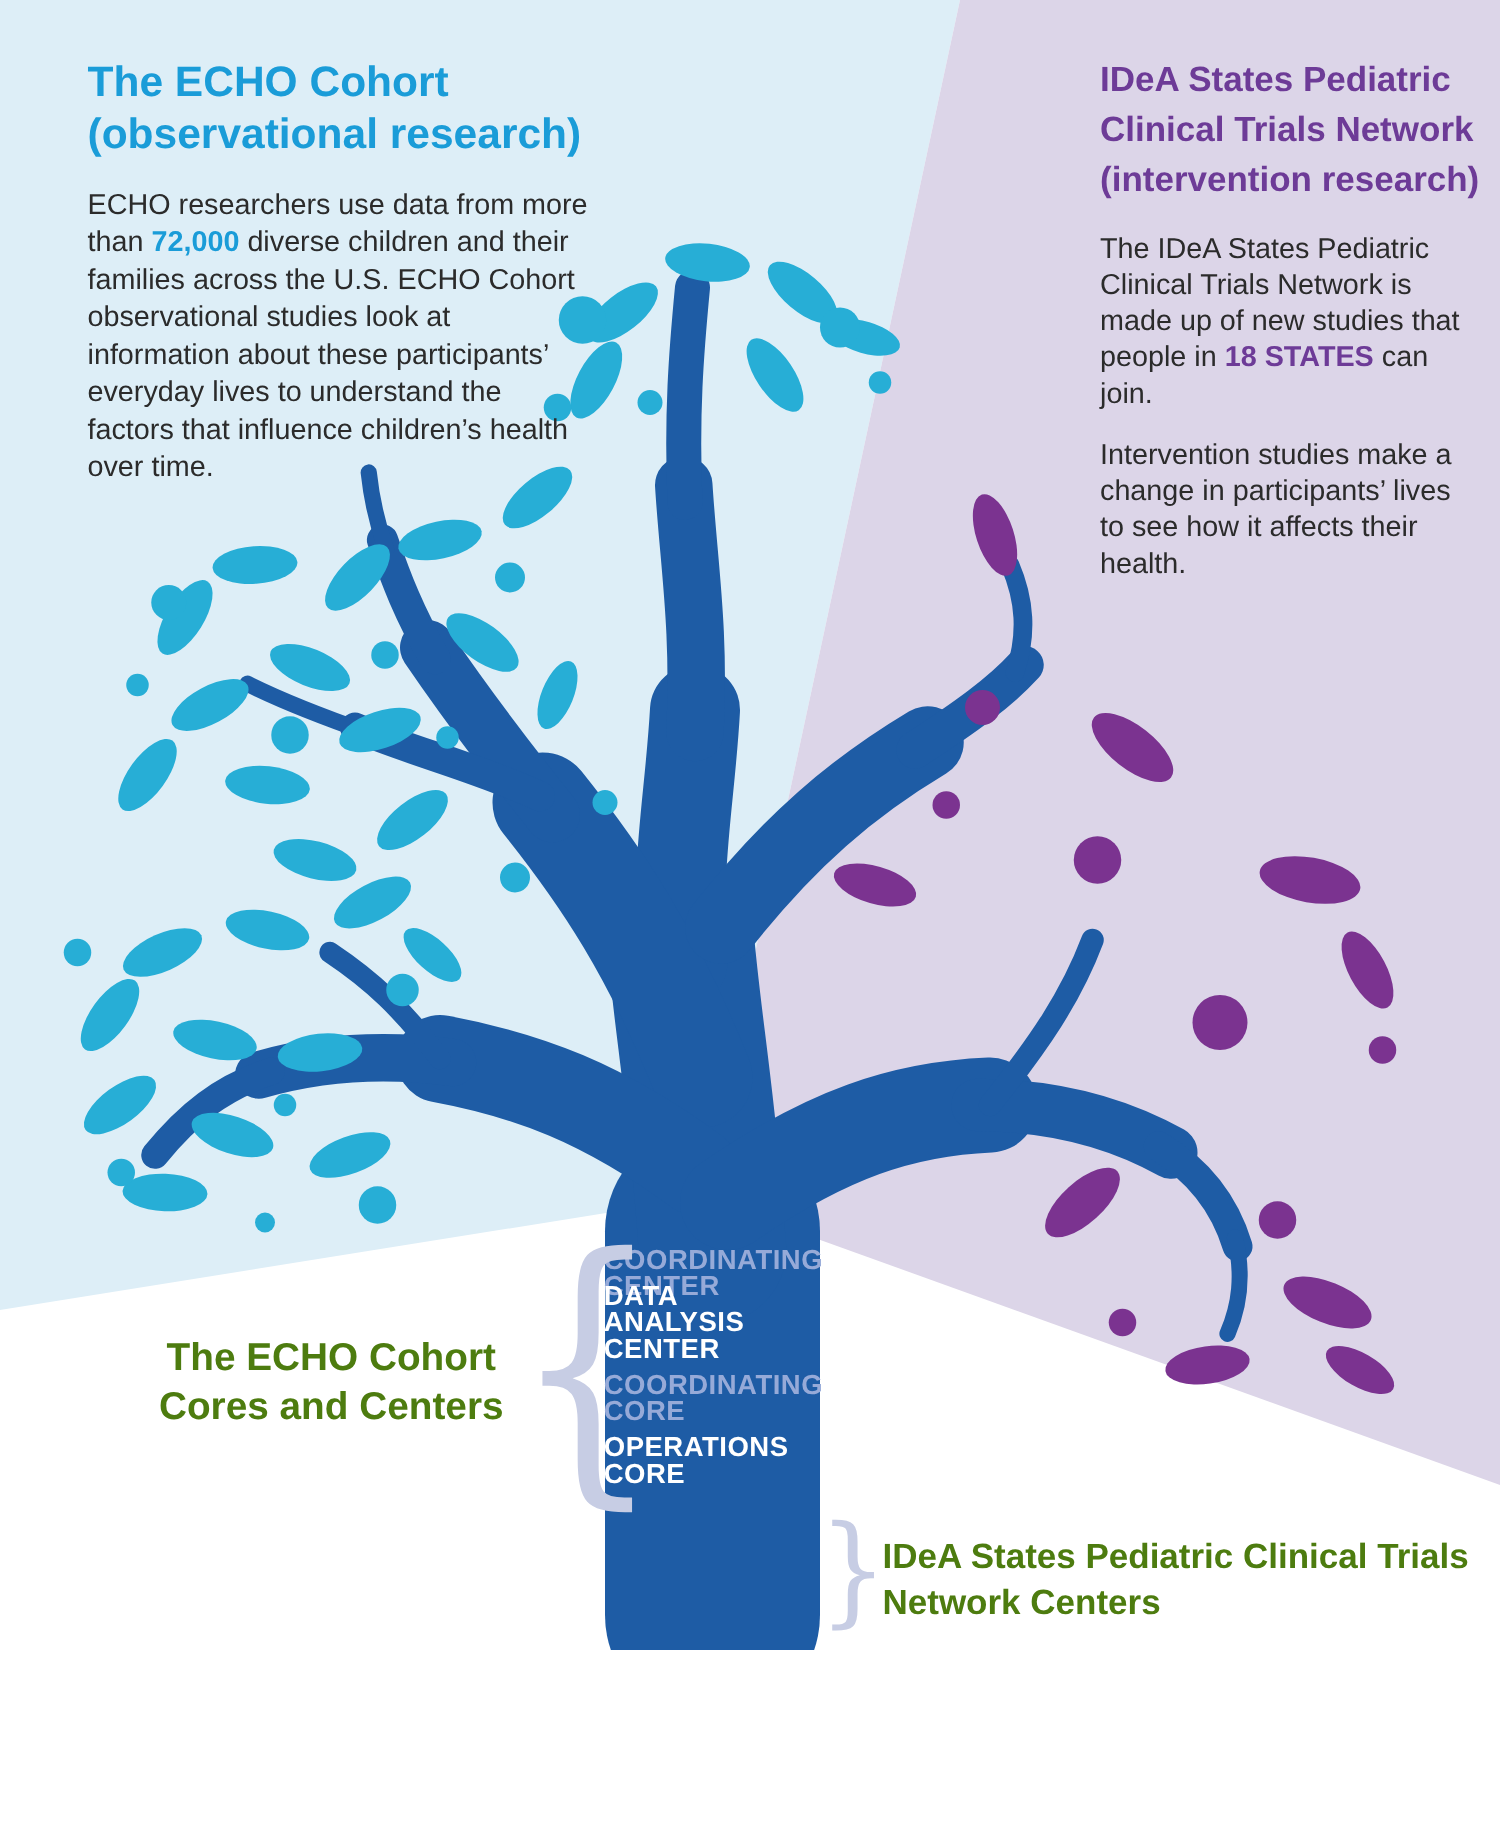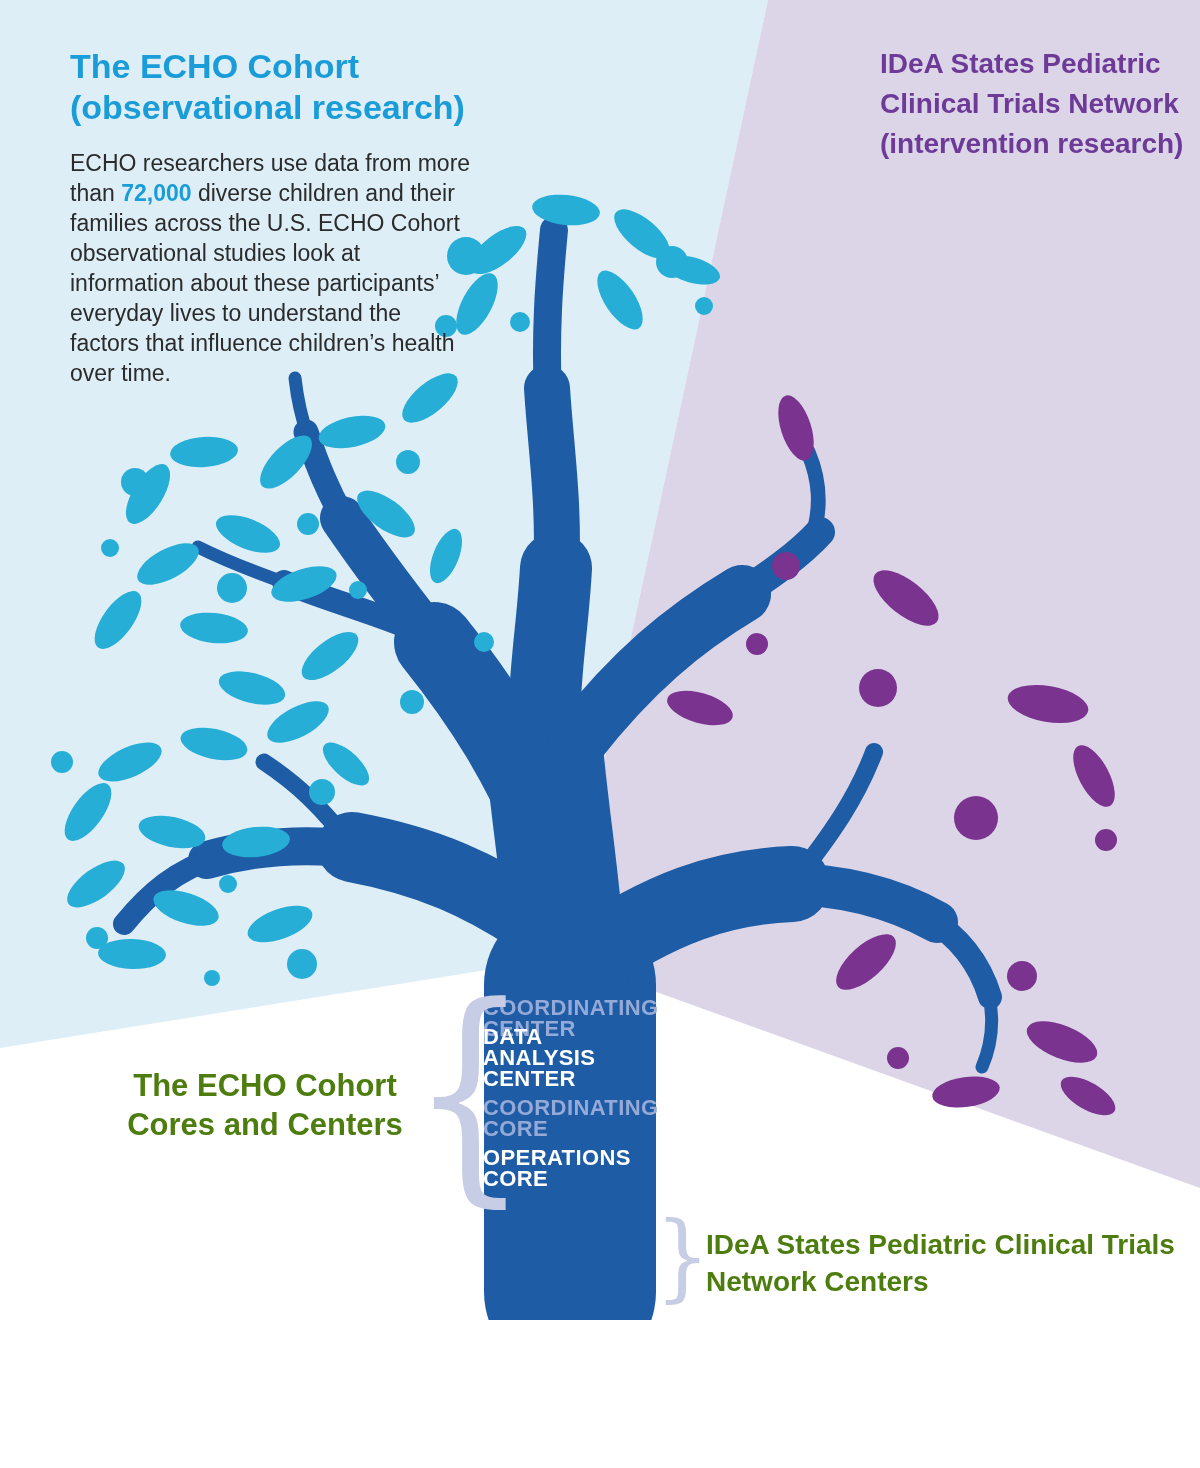--- a/index.html
+++ b/index.html
@@ -155,20 +155,22 @@
       </g>
   </svg>
 
   <div class="panel panel-left">
     <h2>The ECHO Cohort (observational research)</h2>
     <p><span>ECHO researchers use data from more than </span><strong class="hl-teal">72,000</strong><span> diverse children and their families across the U.S. ECHO Cohort observational studies look at information about these participants’ everyday lives to understand the factors that influence children’s health over time.</span></p>
   </div>
 
   <div class="panel panel-right">
     <h2>IDeA States Pediatric Clinical Trials Network (intervention research)</h2>
+    <p><span>The IDeA States Pediatric Clinical Trials Network is made up of new studies that people in </span><strong class="hl-purple">18 STATES</strong><span> can join.</span></p>
+    <p>Intervention studies make a change in participants’ lives to see how it affects their health.</p>
   </div>
 
   <div class="trunk-label lbl-periwinkle" style="top:997px">COORDINATING CENTER</div>
   <div class="trunk-label lbl-white" style="top:1026px">DATA ANALYSIS CENTER</div>
   <div class="trunk-label lbl-periwinkle" style="top:1097px">COORDINATING CORE</div>
   <div class="trunk-label lbl-white" style="top:1147px">OPERATIONS CORE</div>
 
   <div class="brace brace-left">{</div>
   <div class="brace brace-right">}</div>
 

